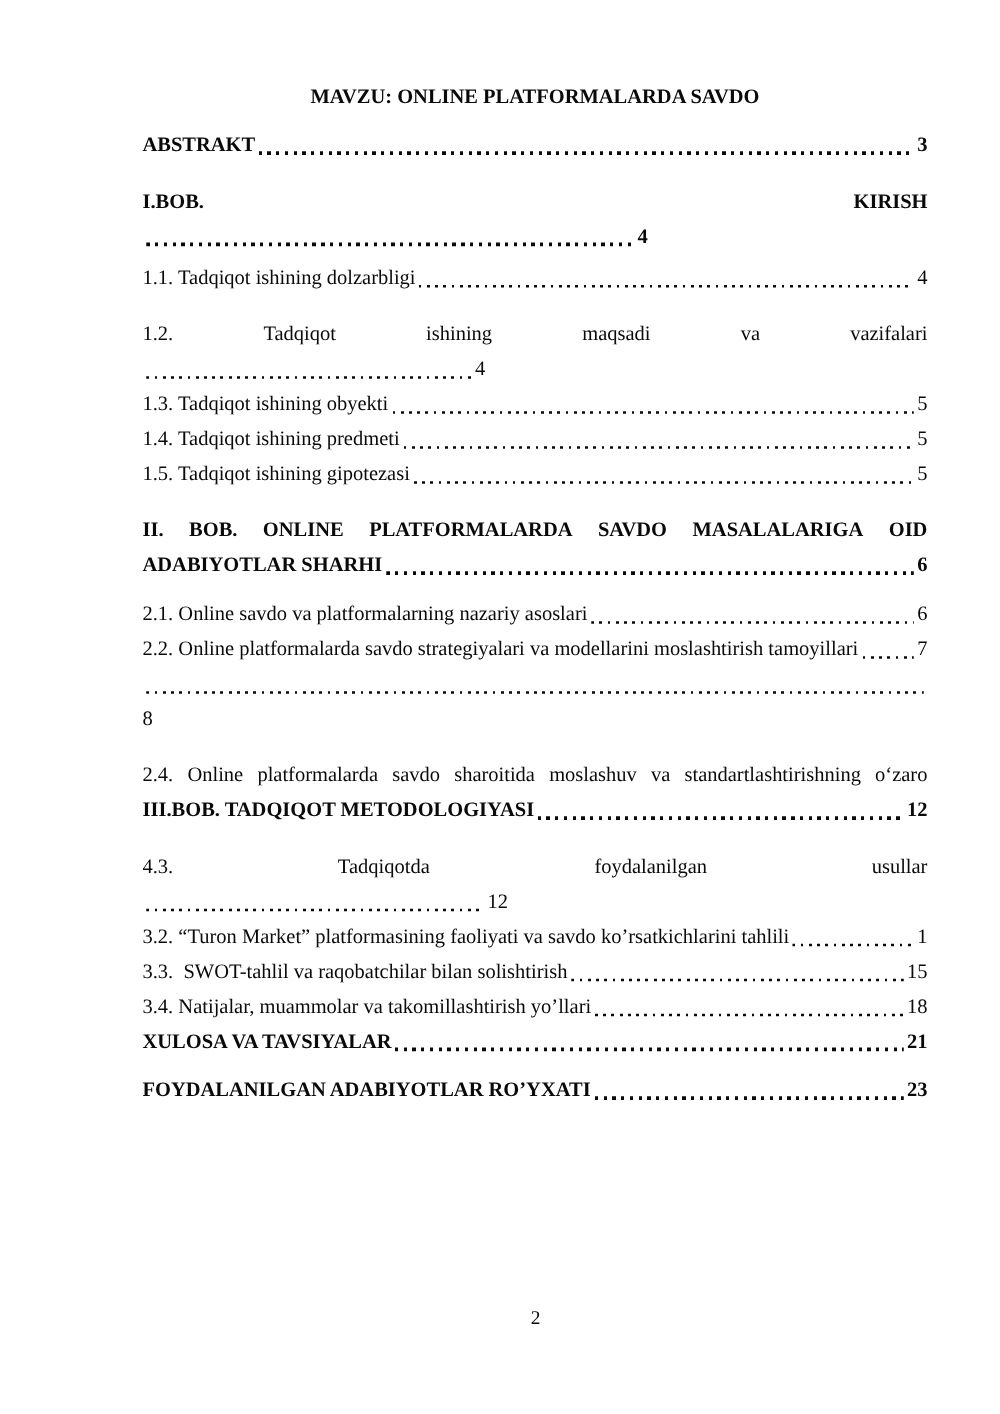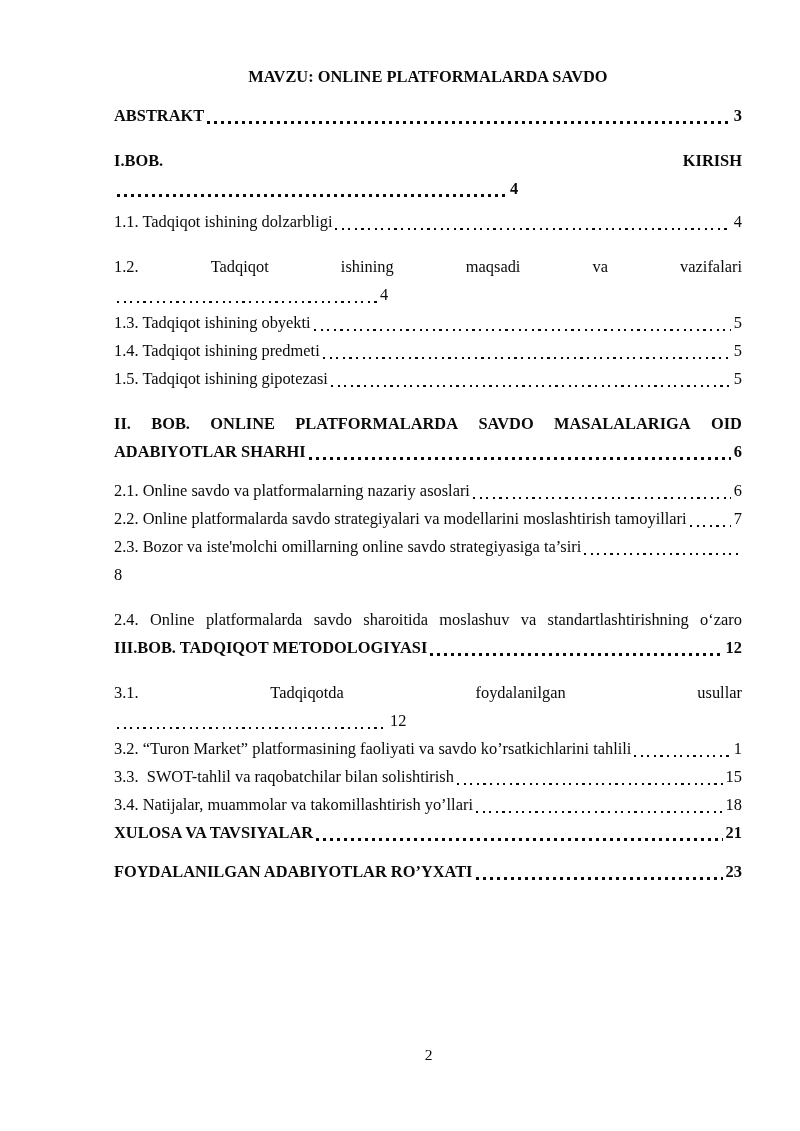--- a/index.html
+++ b/index.html
@@ -138,21 +138,20 @@
     <span class="pg">6</span>
   </div>
 
   <div class="ln row">
     <span class="lbl">2.2. Online platformalarda savdo strategiyalari va modellarini moslashtirish tamoyillari</span>
     <span class="leader"></span>
     <span class="pg">7</span>
   </div>
 
   <div class="ln row">
-    <span class="lbl">2.3. Bozor va iste'molchi omillarning online savdo strategiyasiga ta’siri</span>
     <span class="leader"></span>
   </div>
   <div class="ln">8</div>
 
   <div class="ln jus">
       <span>2.4.</span>
       <span>Online</span>
       <span>platformalarda</span>
       <span>savdo</span>
       <span>sharoitida</span>
@@ -162,21 +161,21 @@
       <span>oʻzaro</span>
     </div>
 
   <div class="ln b row sp">
     <span class="lbl">III.BOB. TADQIQOT METODOLOGIYASI</span>
     <span class="leader"></span>
     <span class="pg">12</span>
   </div>
 
   <div class="ln jus">
-      <span>3.1.</span>
+      <span>4.3.</span>
       <span>Tadqiqotda</span>
       <span>foydalanilgan</span>
       <span>usullar</span>
     </div>
   <div class="ln row">
     <span class="leader fixed w270"></span>
     <span class="pg">12</span>
   </div>
 
   <div class="ln row">

